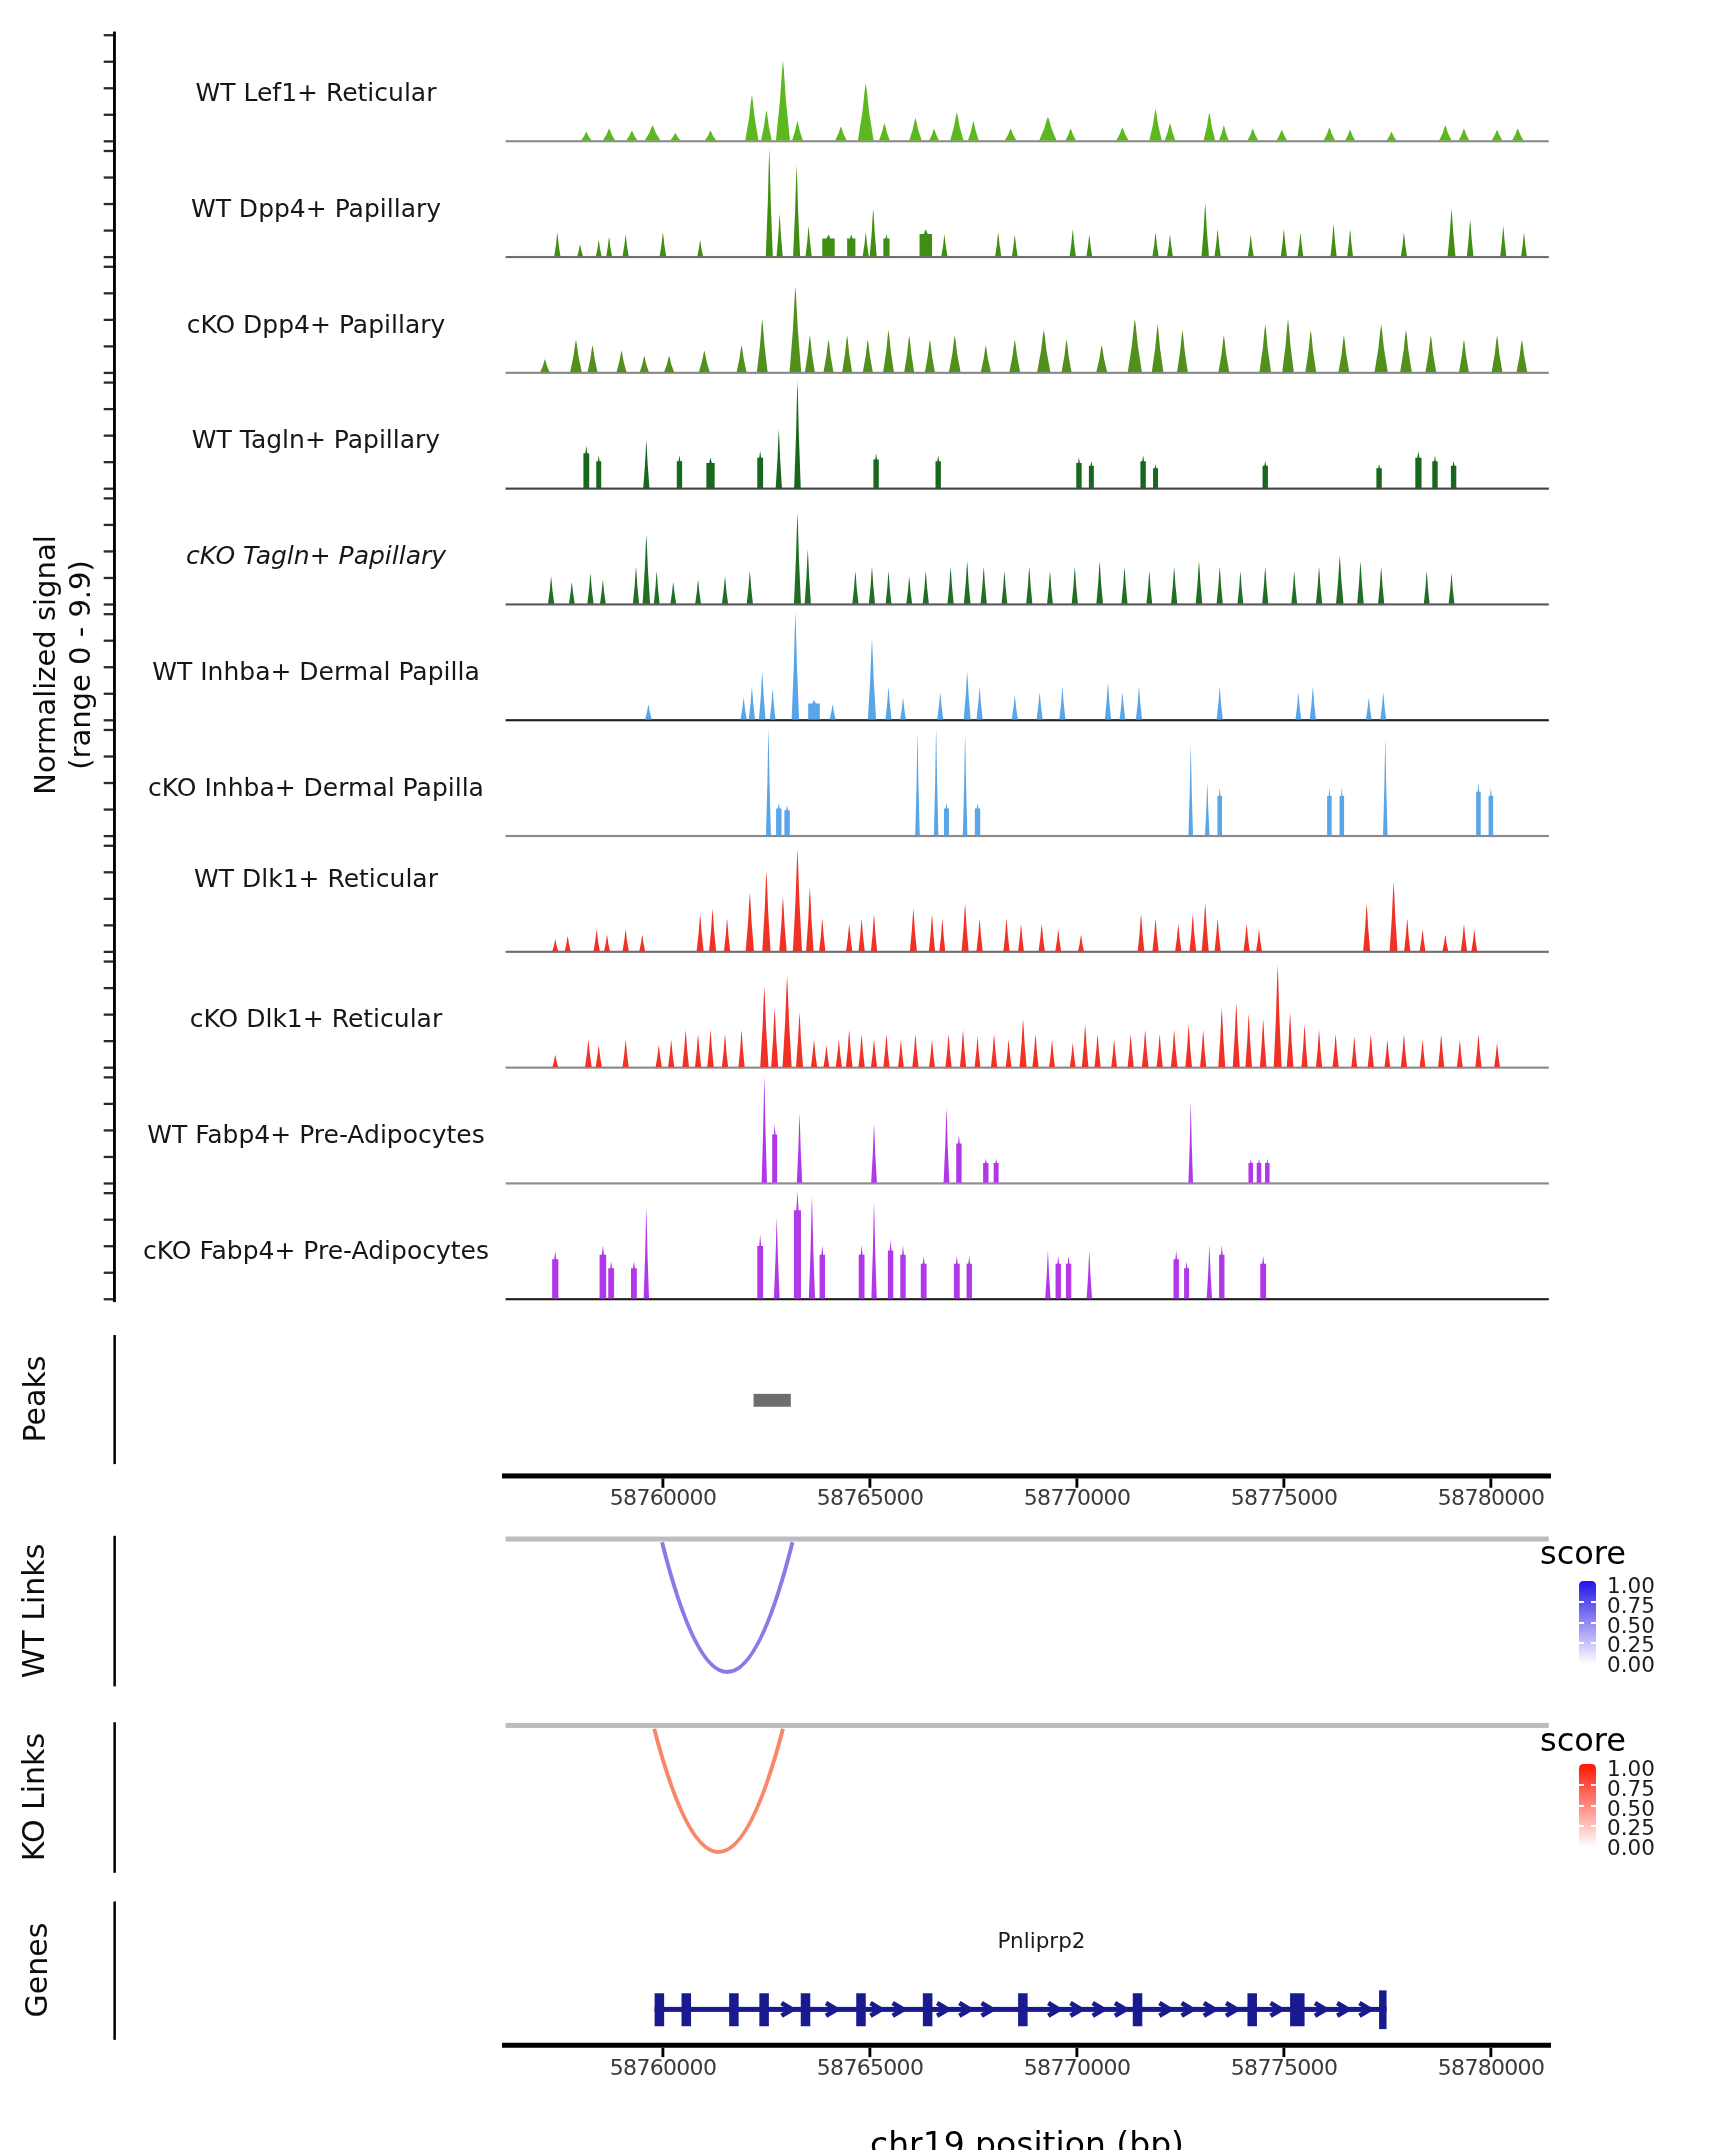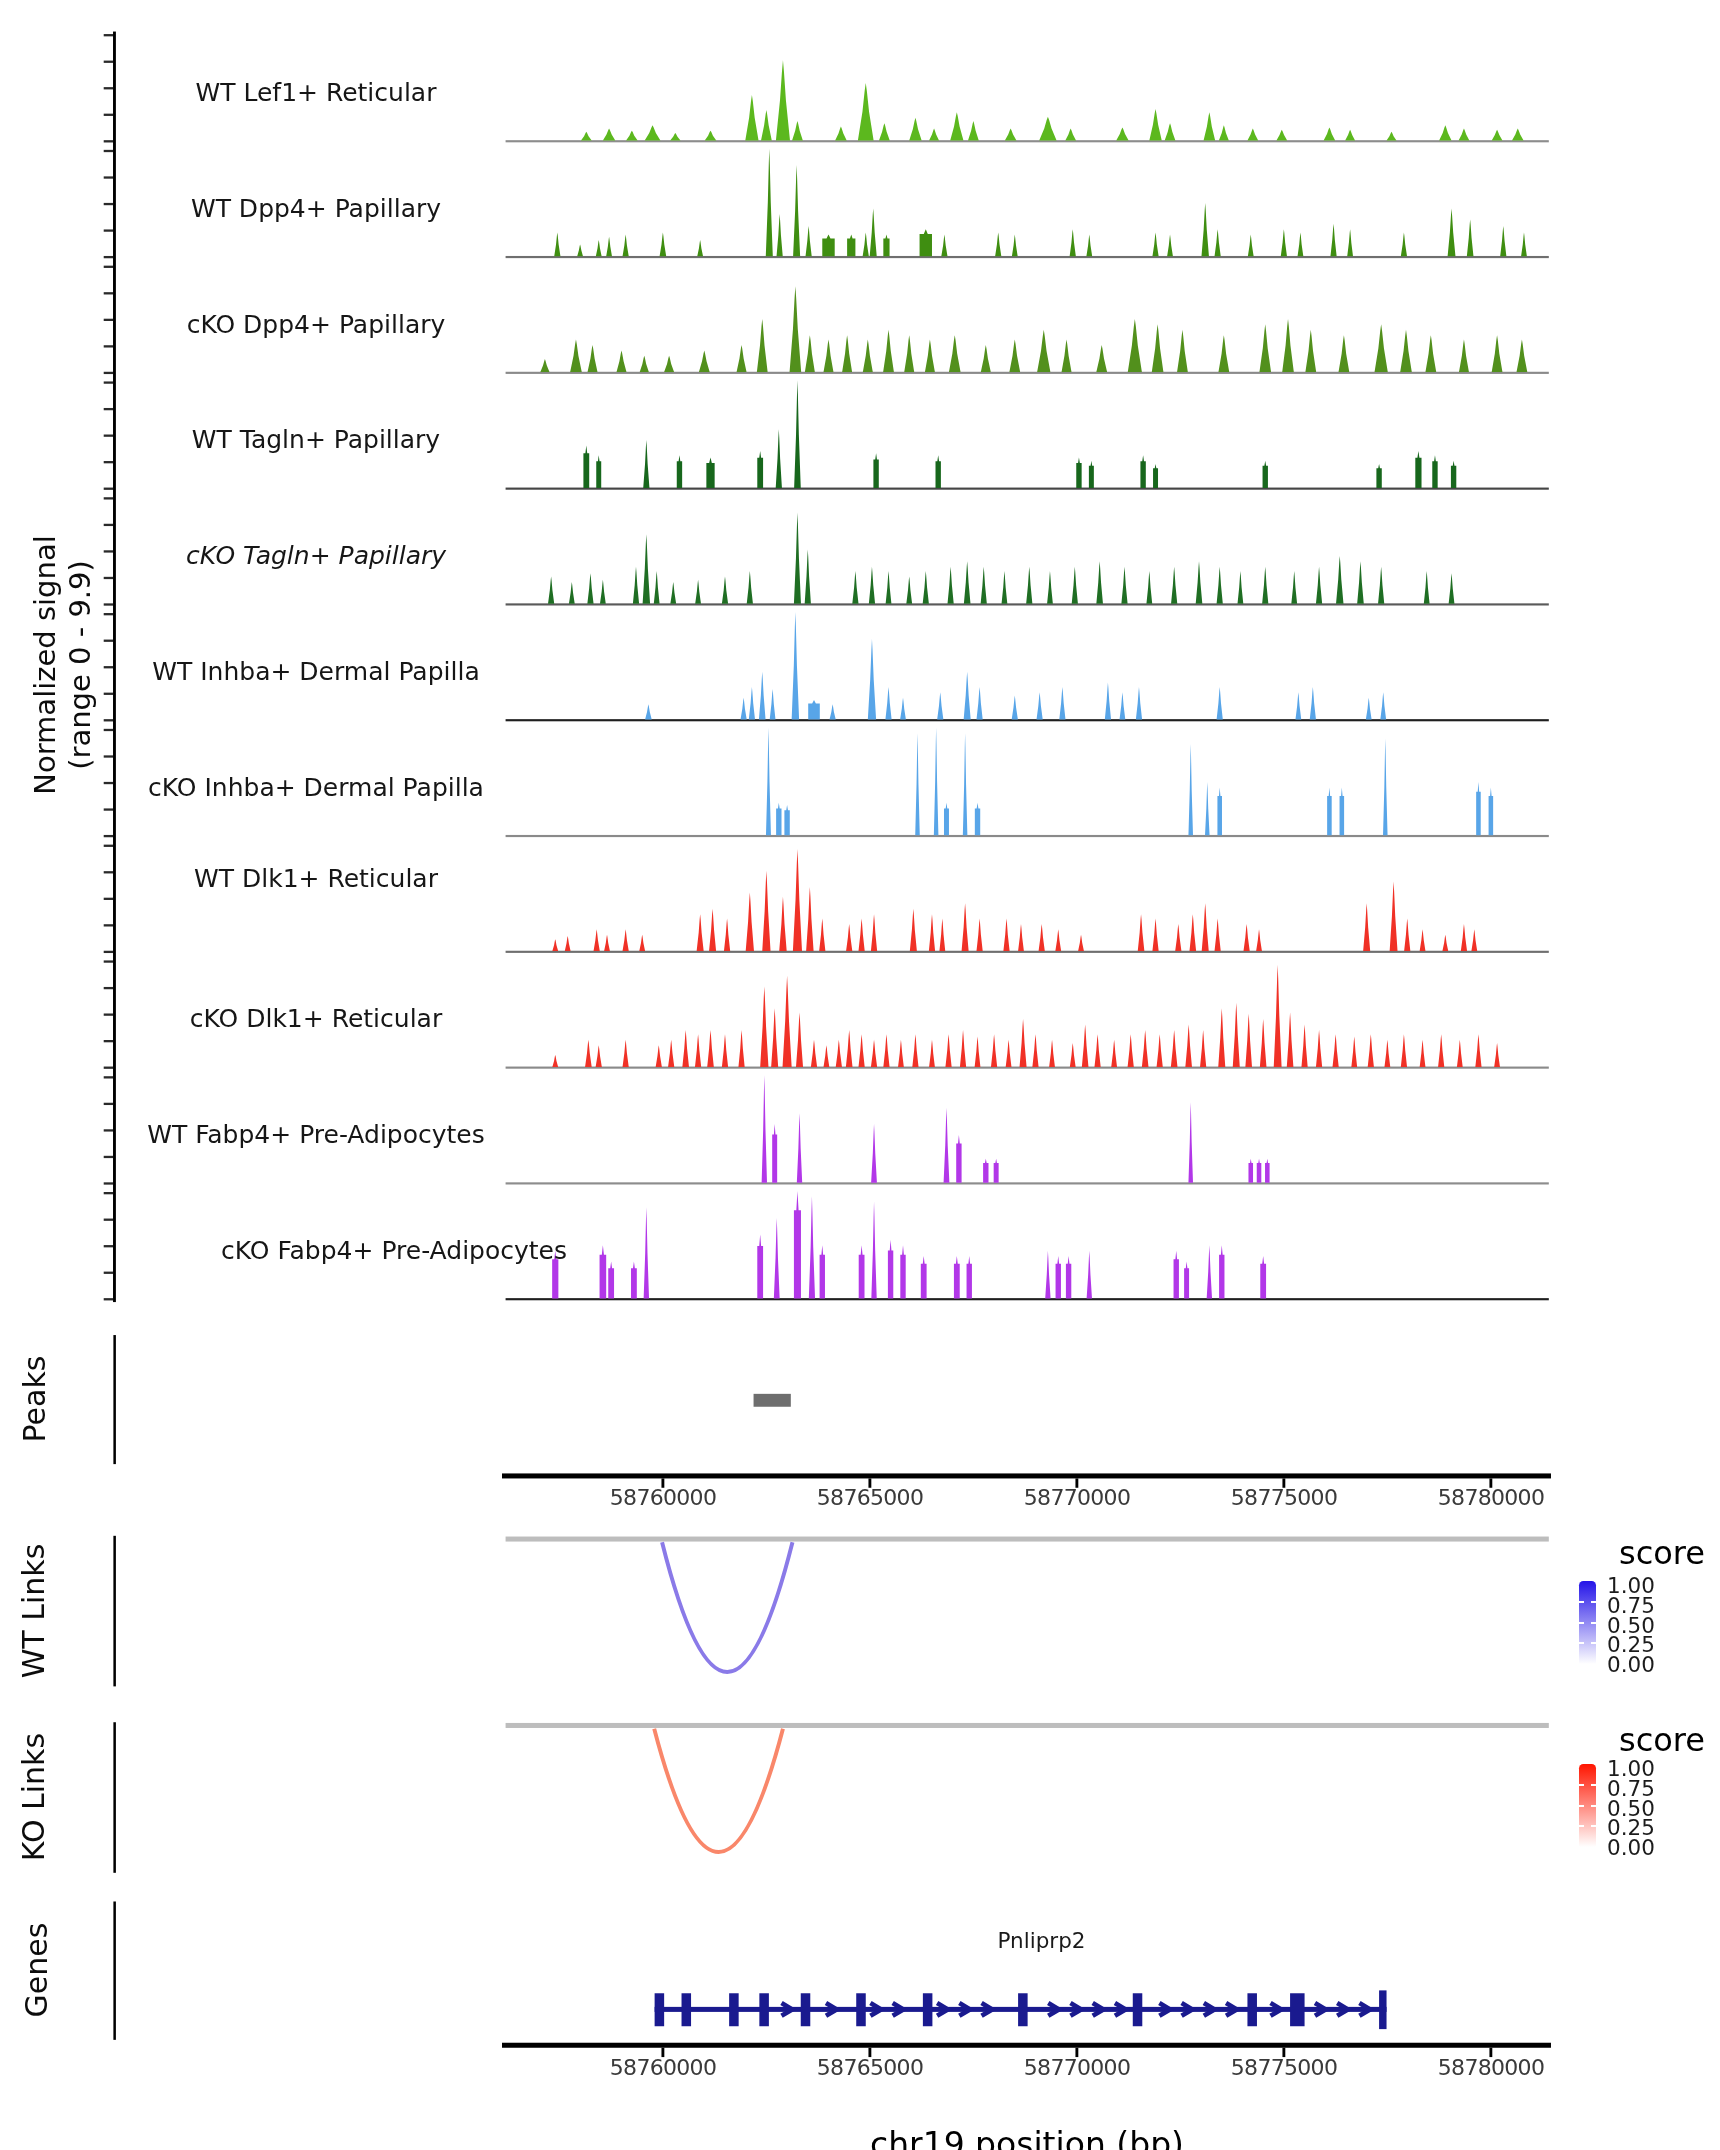--- a/index.html
+++ b/index.html
@@ -8,21 +8,21 @@
   .abs{position:absolute;}
   svg#plot-svg{position:absolute;left:0;top:0;z-index:1;}
   .txt{position:absolute;z-index:2;color:#111;}
   .rot{transform:translate(-50%,-50%) rotate(-90deg);transform-origin:center center;}
   .ylab{font-size:29px;line-height:35px;text-align:center;white-space:nowrap;color:#0c0c0c;}
   .section-label{font-size:30px;white-space:nowrap;color:#0c0c0c;}
   .track-label{width:502px;left:65px;text-align:center;font-size:25px;color:#161616;}
   .x-tick-label{width:158px;text-align:center;font-size:22px;color:#3a3a3a;letter-spacing:-0.7px;}
   .axis-title{width:430px;text-align:center;font-size:33px;color:#000;}
   .gene-name{width:215px;text-align:center;font-size:21.5px;color:#1a1a1a;}
-  .legend-title{width:165px;text-align:right;font-size:32px;color:#000;}
+  .legend-title{width:165px;text-align:left;font-size:32px;color:#000;}
   .legend-label{width:93px;font-size:21.5px;color:#1c1c1c;}
   .grad-bar{position:absolute;left:1579px;width:17px;height:83px;z-index:2;border-radius:4.3px 4.3px 1.4px 1.4px;}
   .grad-bar .dash{position:absolute;width:5px;height:2.2px;background:#ffffff;}
 </style>
 </head>
 <body>
 
 <div class="canvas">
 
   <svg id="plot-svg" width="1721" height="2151" viewBox="0 0 2400 3000">
@@ -505,21 +505,21 @@
   <div class="txt track-label abs" style="top:78px;">WT Lef1+ Reticular</div>
   <div class="txt track-label abs" style="top:194px;">WT Dpp4+ Papillary</div>
   <div class="txt track-label abs" style="top:310px;">cKO Dpp4+ Papillary</div>
   <div class="txt track-label abs" style="top:425px;">WT Tagln+ Papillary</div>
   <div class="txt track-label abs" style="top:541px;font-style:italic;">cKO Tagln+ Papillary</div>
   <div class="txt track-label abs" style="top:657px;">WT Inhba+ Dermal Papilla</div>
   <div class="txt track-label abs" style="top:773px;text-align:center;">cKO Inhba+ Dermal Papilla</div>
   <div class="txt track-label abs" style="top:864px;">WT Dlk1+ Reticular</div>
   <div class="txt track-label abs" style="top:1004px;">cKO Dlk1+ Reticular</div>
   <div class="txt track-label abs" style="top:1120px;">WT Fabp4+ Pre-Adipocytes</div>
-  <div class="txt track-label abs" style="top:1236px;text-align:right;">cKO Fabp4+ Pre-Adipocytes</div>
+  <div class="txt track-label abs" style="top:1236px;">cKO Fabp4+ Pre-Adipocytes</div>
 
   <div class="txt section-label rot abs" style="left:34px;top:1399px;">Peaks</div>
   <div class="txt section-label rot abs" style="left:33px;top:1611px;">WT Links</div>
   <div class="txt section-label rot abs" style="left:33px;top:1797px;">KO Links</div>
   <div class="txt section-label rot abs" style="left:36px;top:1970px;">Genes</div>
 
   <div class="txt x-tick-label abs" style="top: 1485px; left: 584px;">58760000</div>
   <div class="txt x-tick-label abs" style="top: 1485px; left: 791px;">58765000</div>
   <div class="txt x-tick-label abs" style="top: 1485px; left: 998px;">58770000</div>
   <div class="txt x-tick-label abs" style="top: 1485px; left: 1205px;">58775000</div>

